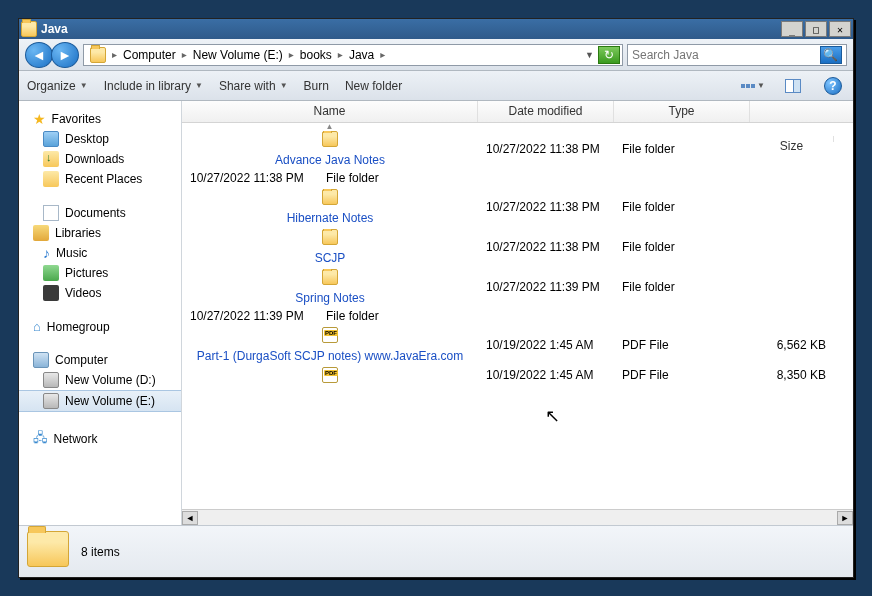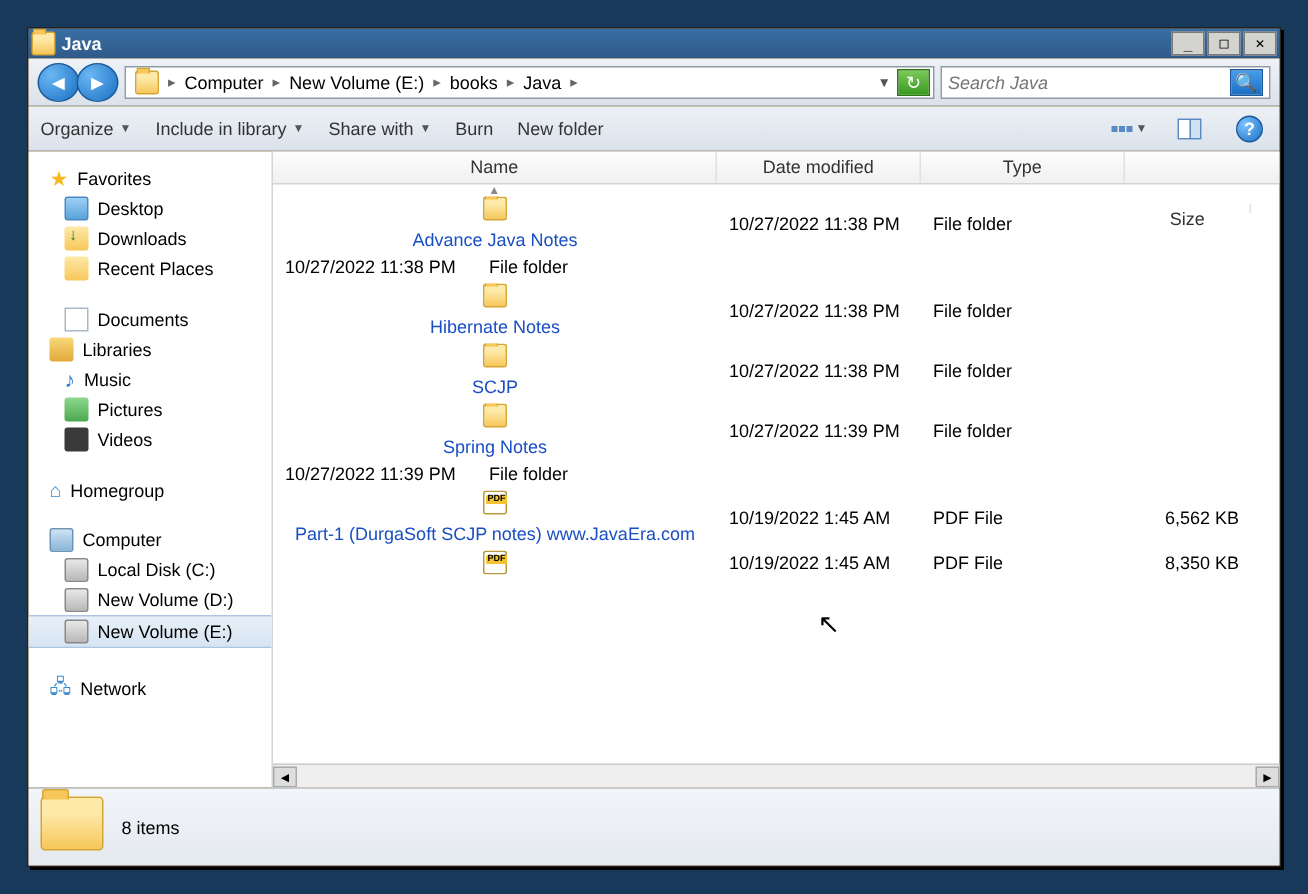--- a/index.html
+++ b/index.html
@@ -1,33 +1,33 @@
 <!DOCTYPE html>
 <html><head>
 <meta charset="utf-8">
 <style>
 * { box-sizing: border-box; margin: 0; padding: 0; font-family: "Segoe UI", Tahoma, sans-serif; font-size: 12px; }
 body { background: #19395a; width: 872px; height: 596px; overflow: hidden; }
-.window { position: absolute; left: 18px; top: 18px; width: 836px; height: 560px; background: #a16207; border: 1px solid #222; box-shadow: 2px 2px 0 #000; }
+.window { position: absolute; left: 18px; top: 18px; width: 836px; height: 560px; background: #a3a3a3; border: 1px solid #222; box-shadow: 2px 2px 0 #000; }
 .titlebar { height: 20px; background: linear-gradient(#3a6ea5 0%, #2f5a8a 100%); display: flex; align-items: center; padding: 0 2px; }
 .titlebar .ticon { width: 16px; height: 16px; margin-right: 4px; }
 .titlebar .ttext { color: #fff; font-weight: bold; flex: 1; }
 .winbtns { display: flex; gap: 2px; }
 .winbtn { width: 22px; height: 16px; background: #d3d3cf; border: 1px solid #7a7a7a; display: flex; align-items: center; justify-content: center; cursor: pointer; font-family: monospace; font-size: 10px; }
 .navbar { height: 32px; background: linear-gradient(#eef2f7,#dbe2ea); border-bottom: 1px solid #b0b8c0; display: flex; align-items: center; padding: 0 6px; gap: 4px; }
 .navbtns { display: flex; }
 .navbtn { width: 28px; height: 26px; border-radius: 50%; background: radial-gradient(circle at 30% 30%, #6bb7f3, #1a6fc4); border: 1px solid #1a5a9a; display: flex; align-items: center; justify-content: center; color: #fff; font-size: 14px; cursor: pointer; }
 .navbtn + .navbtn { margin-left: -2px; }
 .addressbar { flex: 1; height: 22px; background: #fff; border: 1px solid #8f9aa7; display: flex; align-items: center; padding: 0 2px; }
 .addressbar .crumb { padding: 0 4px; cursor: pointer; }
 .addressbar .sep { color: #666; font-size: 10px; padding: 0 2px; }
 .addressbar .drop { flex: 1; }
 .addressbar .refresh { width: 22px; height: 18px; background: linear-gradient(#7cc95b,#3a9a1f); border: 1px solid #2a7a10; display: flex; align-items: center; justify-content: center; color: #fff; cursor: pointer; }
 .searchbox { width: 220px; height: 22px; background: #fff; border: 1px solid #8f9aa7; display: flex; align-items: center; padding: 0 4px; }
-.searchbox input { flex: 1; border: none; outline: none; font-style: italic; color: #888; }
+.searchbox input { flex: 1; border: none; outline: none; color: #888; }
 .searchbox .sbtn { width: 22px; height: 18px; background: linear-gradient(#4a9de8,#1a6fc4); border: 1px solid #1a5a9a; display: flex; align-items: center; justify-content: center; color: #fff; cursor: pointer; }
 .toolbar { height: 30px; background: linear-gradient(#edf1f6,#dbe2ea); border-bottom: 1px solid #b0b8c0; display: flex; align-items: center; padding: 0 8px; gap: 16px; }
 .toolbar .tbtn { cursor: pointer; display: flex; align-items: center; gap: 4px; color: #333; }
 .toolbar .tbtn .dd { font-size: 8px; color: #555; }
 .toolbar .spacer { flex: 1; }
 .toolbar .iconbtn { width: 24px; height: 22px; border: 1px solid transparent; display: flex; align-items: center; justify-content: center; cursor: pointer; }
 .content { display: flex; height: 424px; background: #fff; }
 .navpane { width: 163px; border-right: 1px solid #d0d6dc; padding: 8px 0; overflow: hidden; }
 .navpane .group { margin-bottom: 14px; }
 .navpane .item { display: flex; align-items: center; padding: 2px 8px 2px 24px; cursor: pointer; gap: 6px; }
@@ -203,24 +203,20 @@
             <span>Homegroup</span>
           </div>
       </div>
       <div class="group">
         <div class="item head">
             <span class="ico ico-comp"></span>
             <span>Computer</span>
           </div>
         <div class="item">
             <span class="ico ico-drive"></span>
-            <span>Local Disk (C:)</span>
-          </div>
-        <div class="item">
-            <span class="ico ico-drive"></span>
             <span>New Volume (D:)</span>
           </div>
         <div class="item selected">
             <span class="ico ico-drive"></span>
             <span>New Volume (E:)</span>
           </div>
       </div>
       <div class="group">
         <div class="item head">
             <span class="ico-net">🖧</span>

